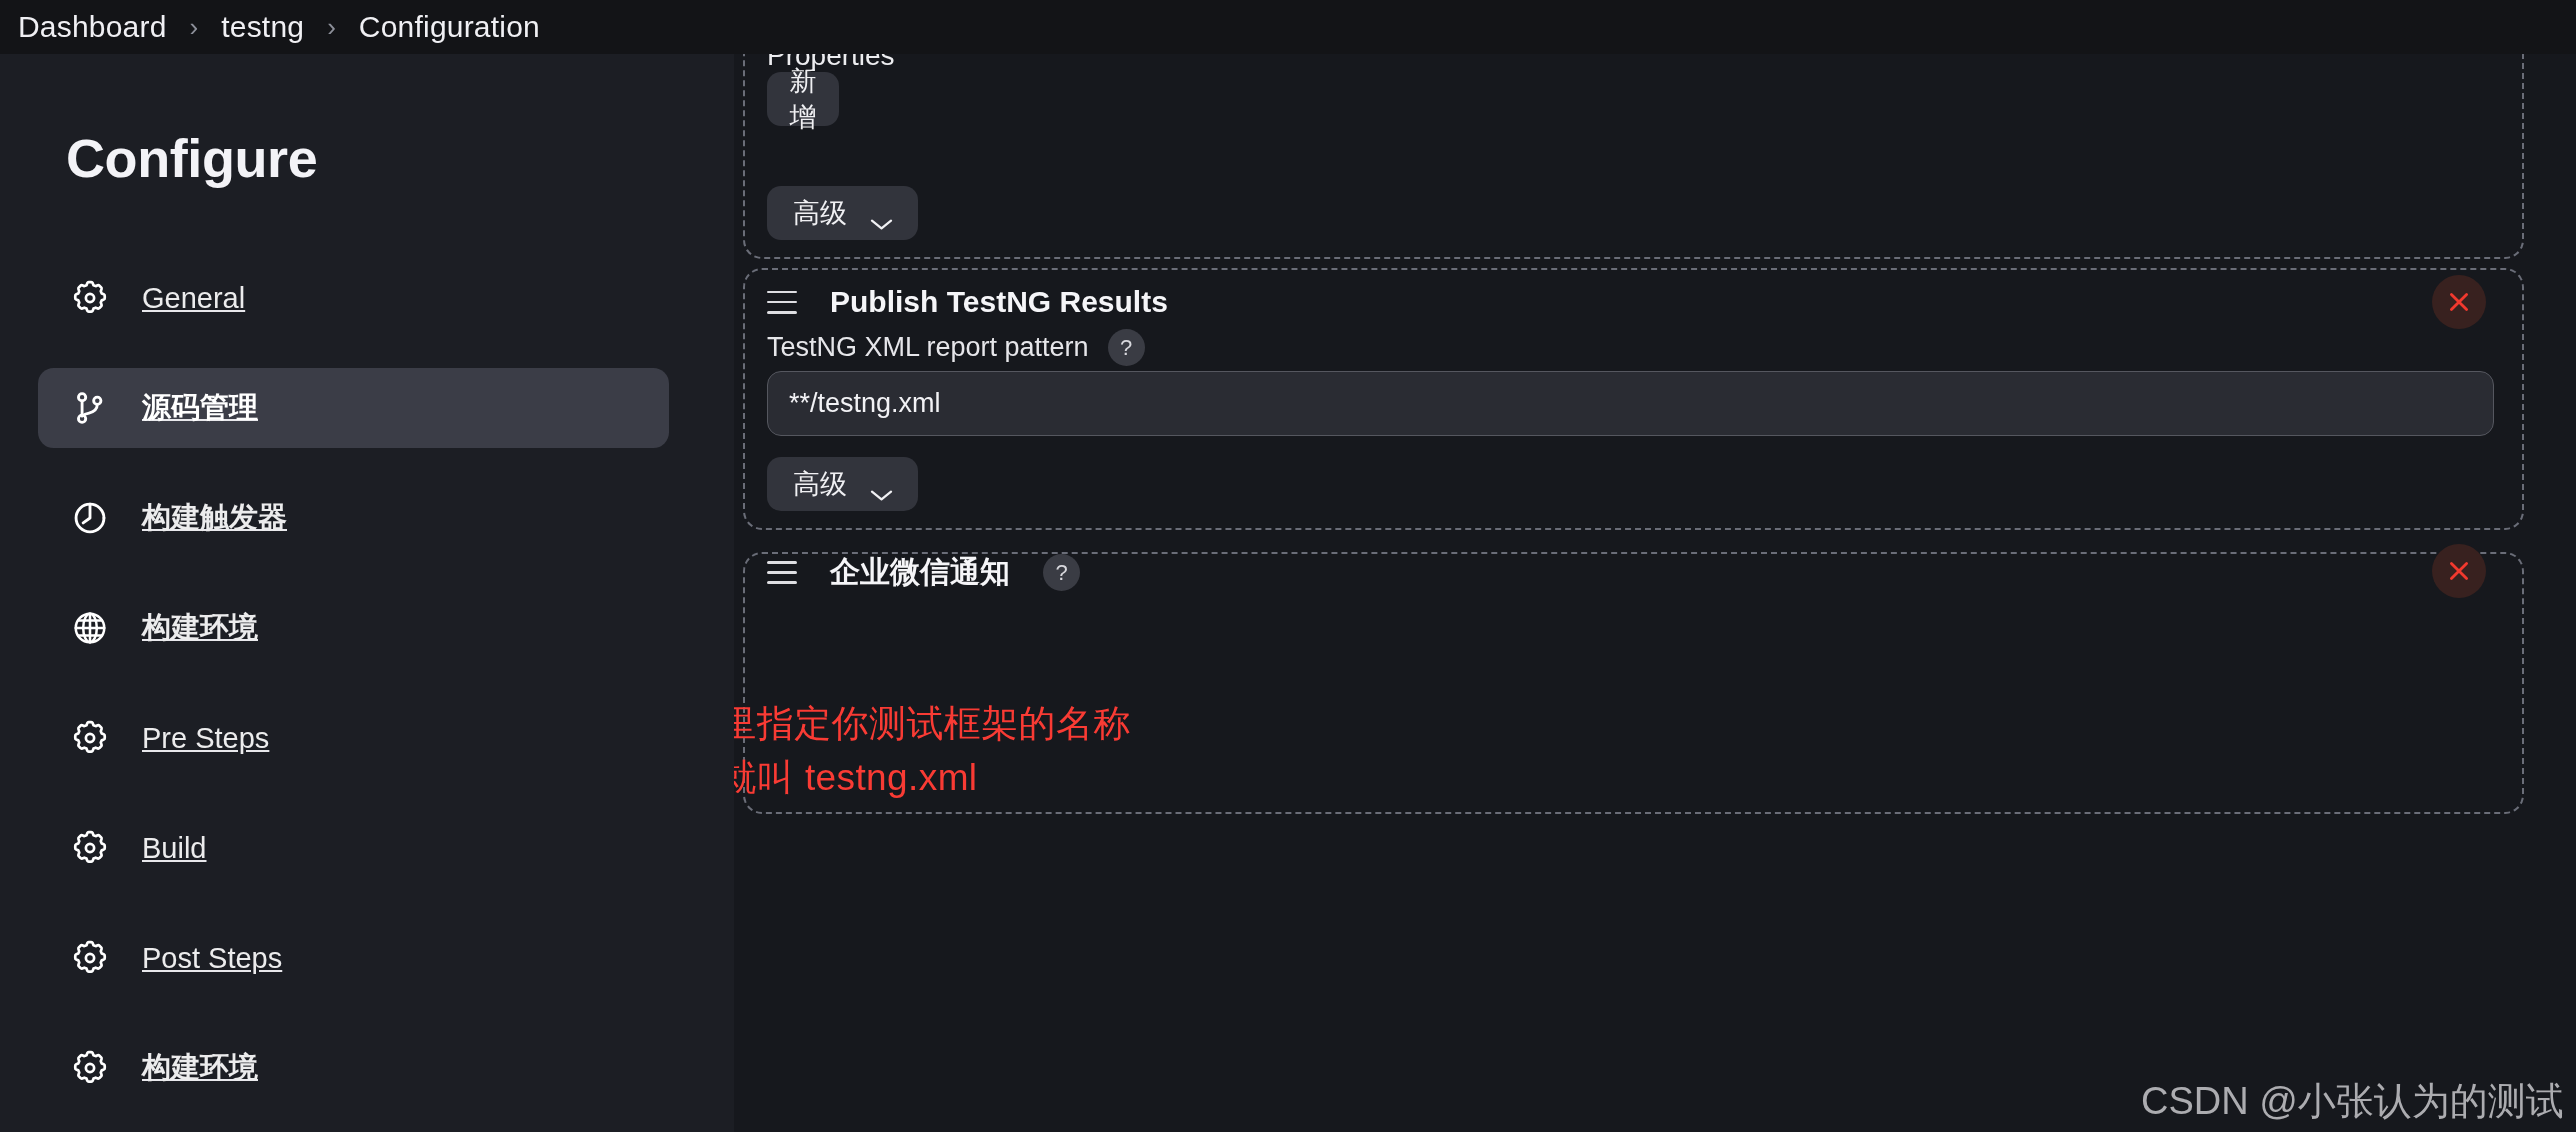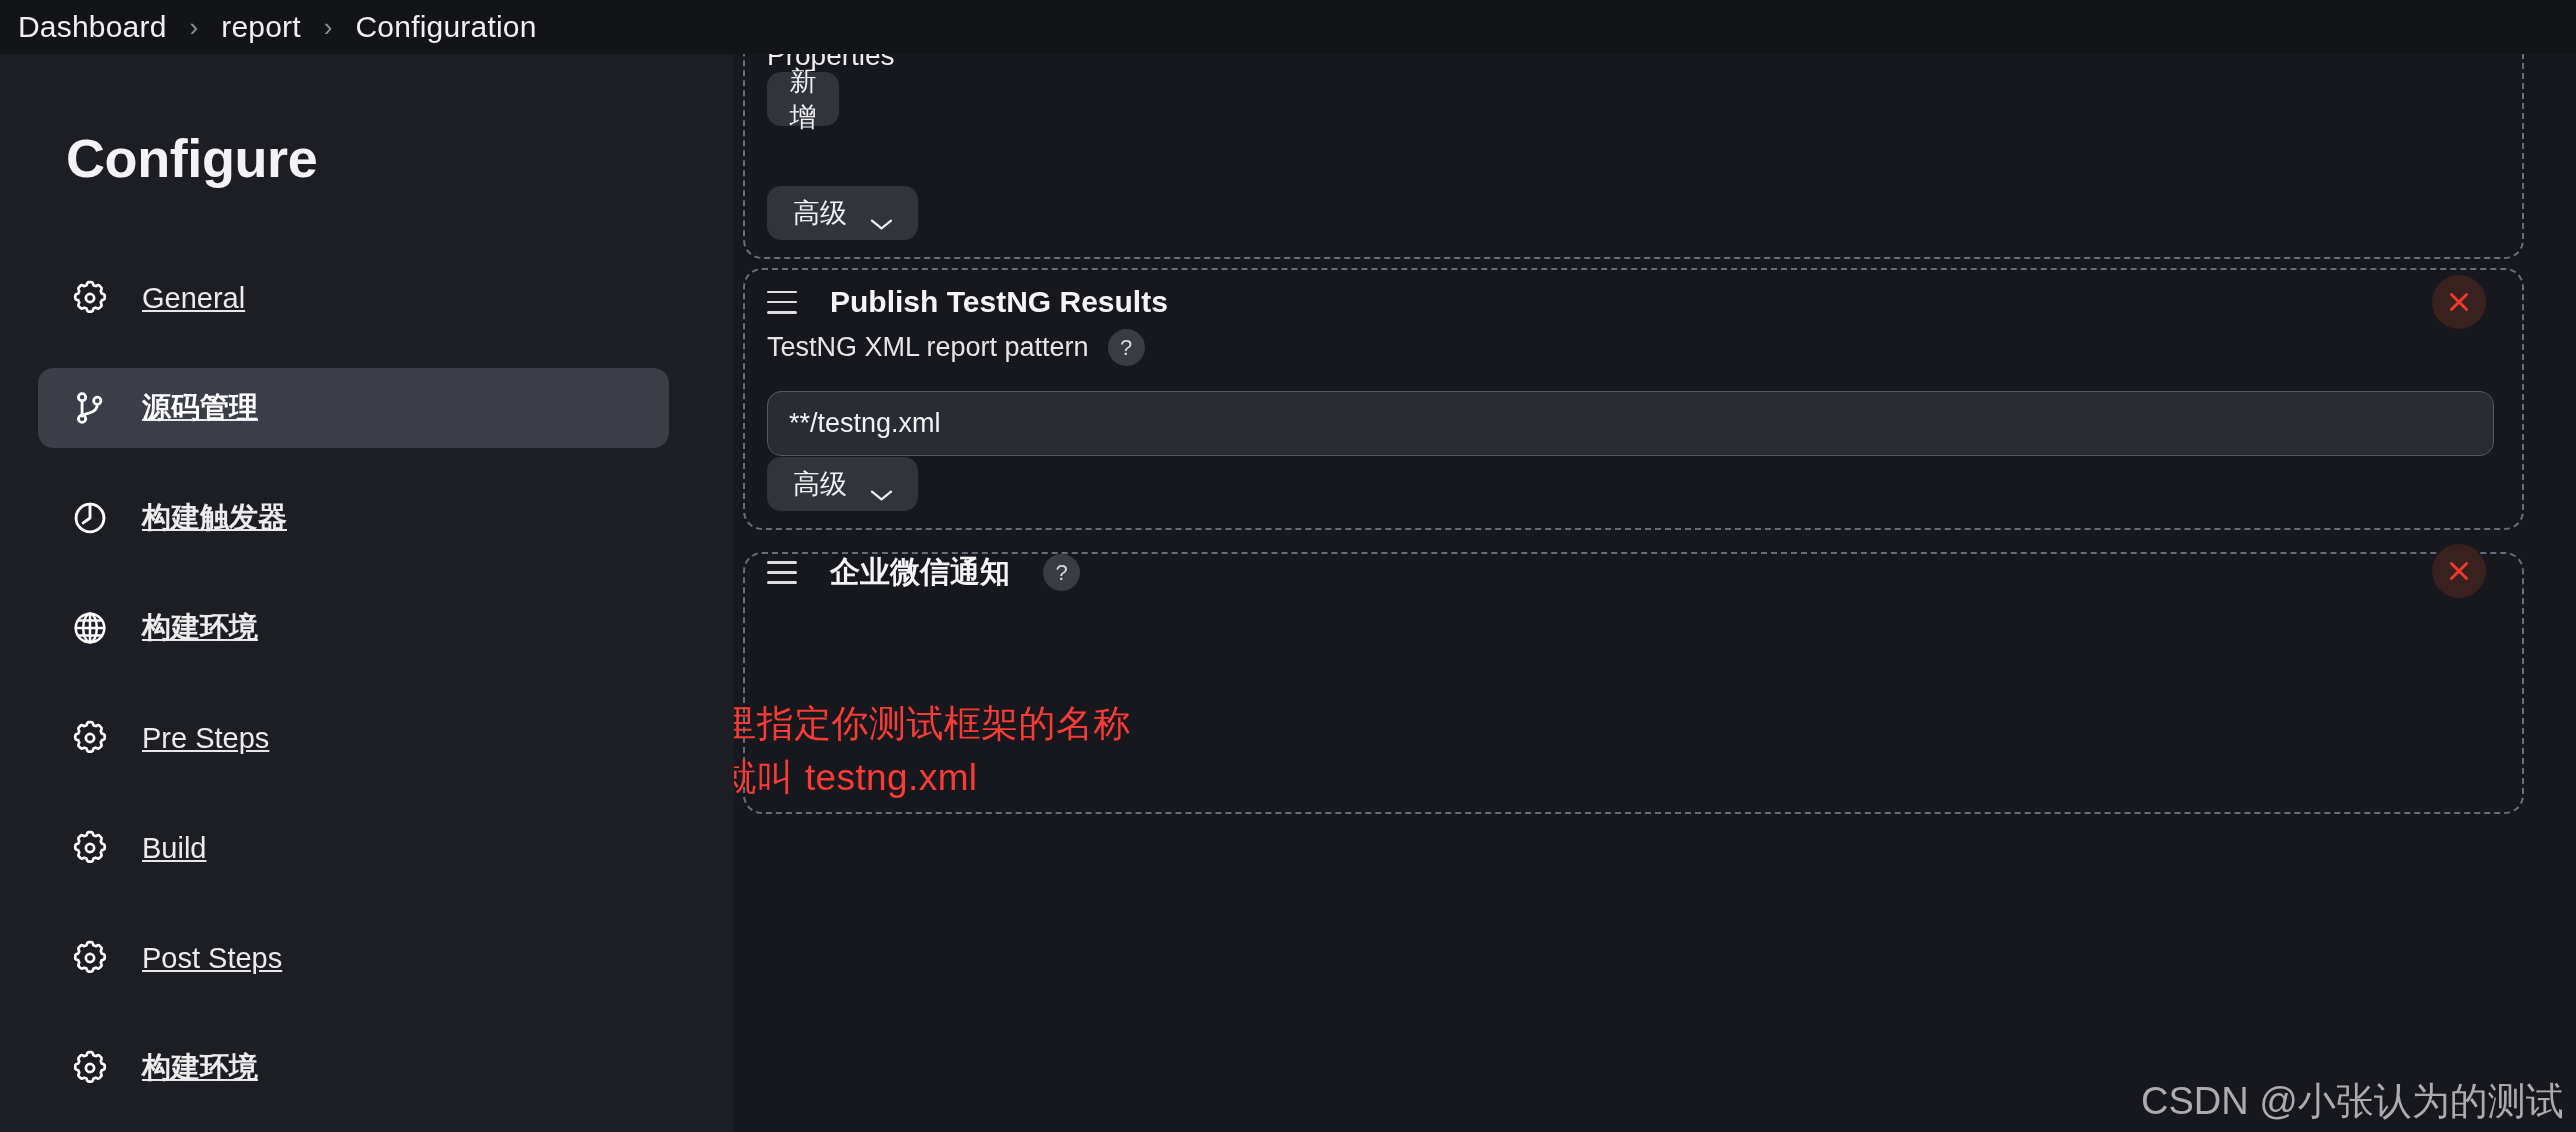--- a/index.html
+++ b/index.html
@@ -278,21 +278,21 @@
     white-space: nowrap;
     z-index: 25;
   }
 </style>
 </head>
 <body>
 
 <div id="breadcrumb-bar">
   <span class="crumb">Dashboard</span>
   <span class="crumb-sep">›</span>
-  <span class="crumb">report</span>
+  <span class="crumb">testng</span>
   <span class="crumb-sep">›</span>
   <span class="crumb">Configuration</span>
 </div>
 
 <div id="sidebar">
   <div id="configure-title">Configure</div>
 
   <div id="sidebar-nav">
 
     <div class="nav-item">
@@ -417,21 +417,21 @@
     <svg width="26" height="26" viewBox="0 0 24 24" fill="none" stroke="#f2392e" stroke-width="2.6" stroke-linecap="round">
       <path d="M5 5 L19 19 M19 5 L5 19"></path>
     </svg>
   </button>
 
   <div class="field-label-row" style="left:33px; top:275px;">
     <span class="field-label">TestNG XML report pattern</span>
     <span class="help-badge">?</span>
   </div>
 
-  <div class="field-wrap" style="left:33px; top:317px; width:1727px;margin-top:20px;">
+  <div class="field-wrap" style="left:33px; top:317px; width:1727px;">
     <input type="text" value="**/testng.xml" style="">
   </div>
 
   <button class="btn-dark btn-advanced" style="position:absolute; left:33px; top:403px;">
     <span>高级</span>
     <span class="chev">
       <svg width="23" height="13" viewBox="0 0 26 15" fill="none" stroke="#f0f0f3" stroke-width="2.6" stroke-linecap="round" stroke-linejoin="round">
         <path d="M2 3 L13 12 L24 3"></path>
       </svg>
     </span>

